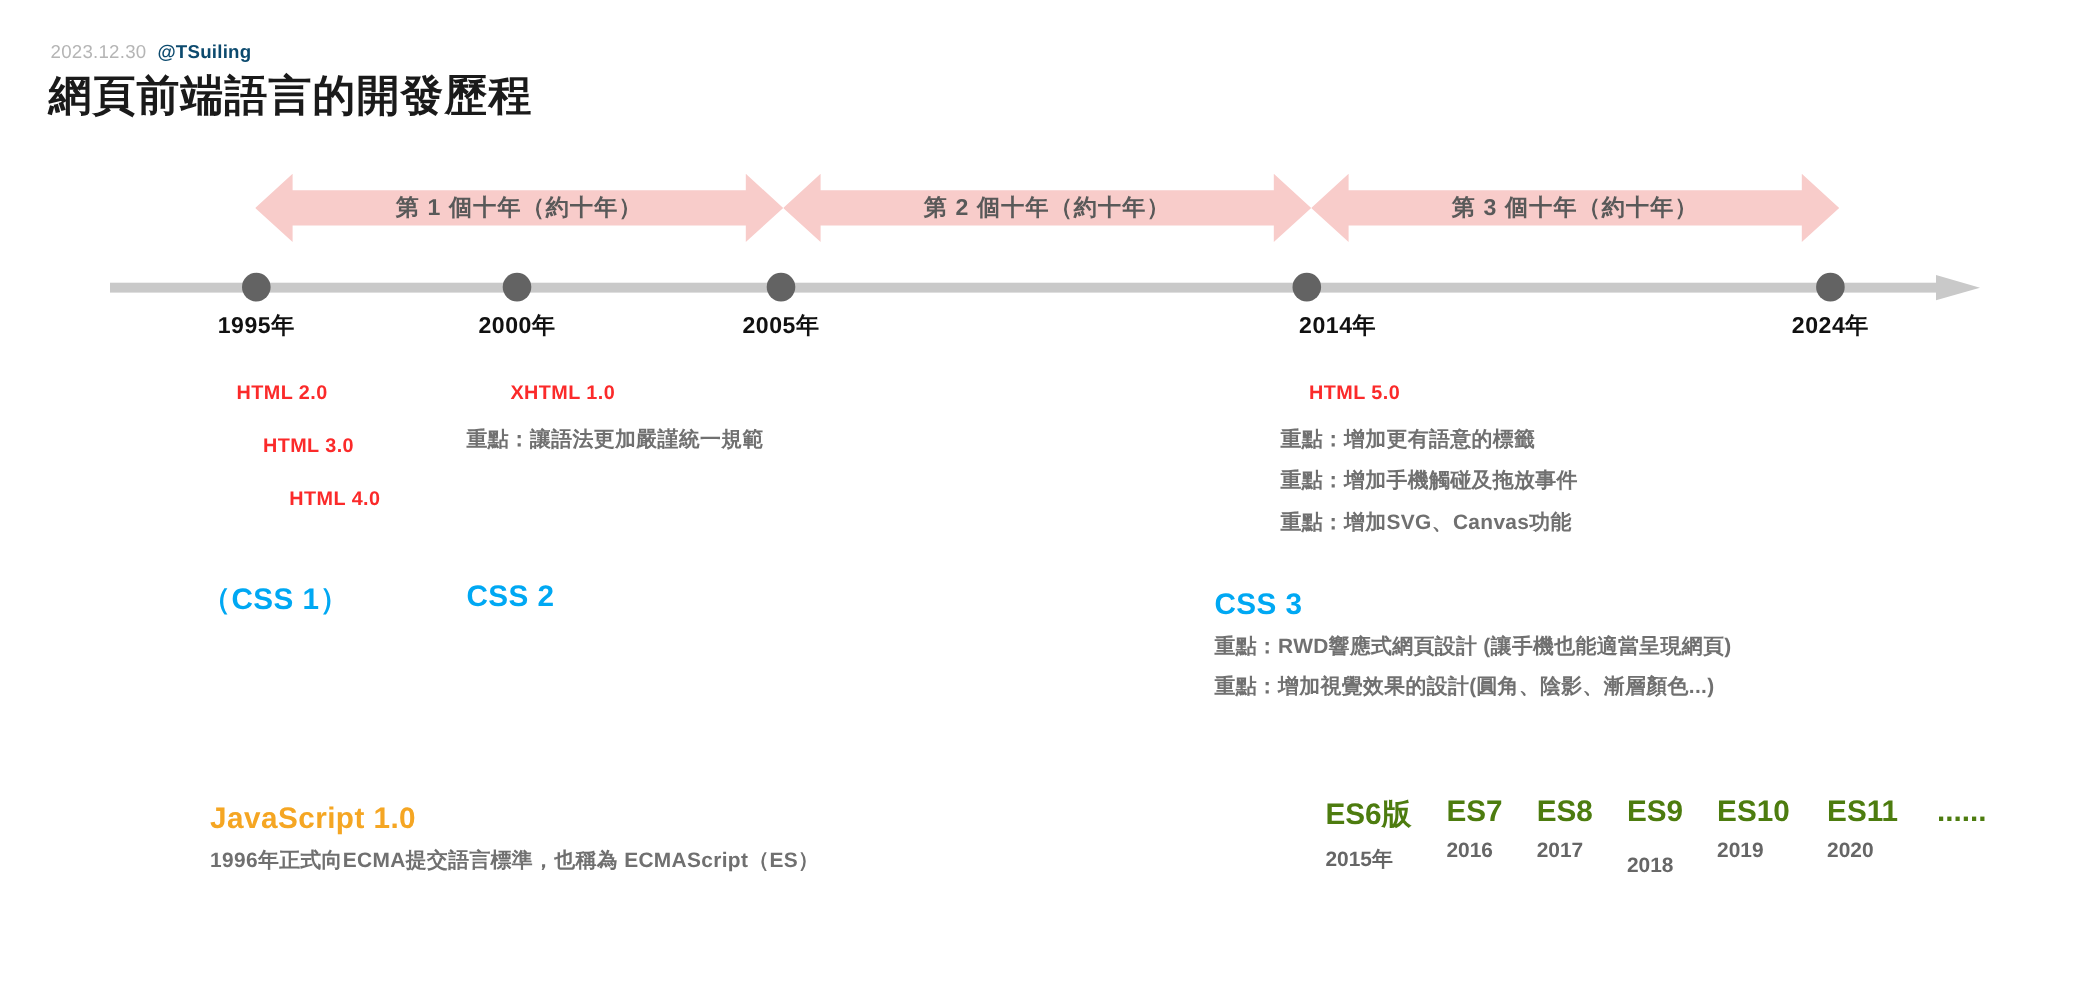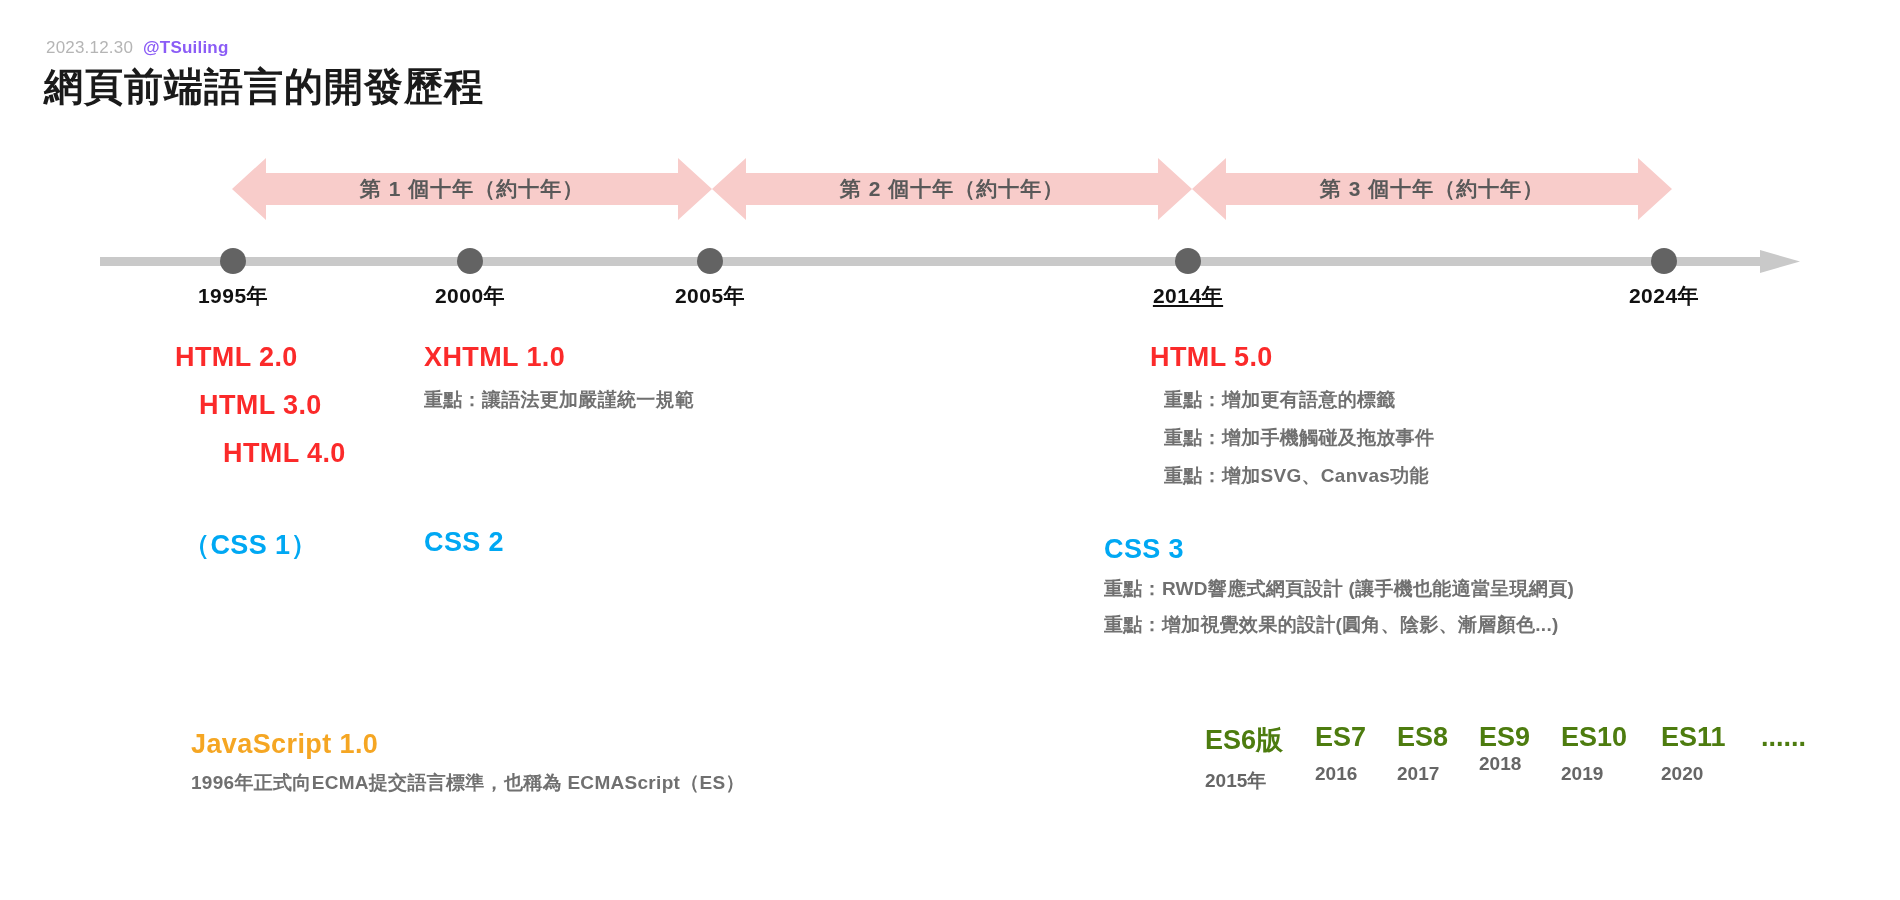--- a/index.html
+++ b/index.html
@@ -29,21 +29,21 @@
     left: 46px;
     top: 38px;
     font-size: 17px;
     color: #b5b5b5;
     letter-spacing: 0.2px;
     white-space: nowrap;
   }
   .meta .handle {
     font-weight: bold;
     margin-left: 10px;
-    color: #8b5cf6;
+    color: #0c4a6e;
   }
   .page-title {
     position: absolute;
     left: 44px;
     top: 60px;
     font-size: 39px;
     font-weight: bold;
     color: #1a1a1a;
     letter-spacing: 1px;
     white-space: nowrap;
@@ -109,25 +109,26 @@
     color: #111111;
     letter-spacing: 0.5px;
     white-space: nowrap;
     transform: translateX(-50%);
   }
 
   
   .blk { position: absolute; white-space: nowrap; }
 
   .h-title {
-    font-size: 27px;
+    font-size: 18px;
     font-weight: bold;
     color: #fb2a2a;
     letter-spacing: 0.4px;
     white-space: nowrap;
+    margin-left: 40px;
   }
   .c-title {
     font-size: 27px;
     font-weight: bold;
     color: #00a8f3;
     letter-spacing: 0.4px;
     white-space: nowrap;
   }
   .j-title {
     font-size: 27px;
@@ -208,21 +209,21 @@
   <div class="dot" style="left:233px;"></div>
   <div class="year-label" style="left:233px;">1995年</div>
 
   <div class="dot" style="left:470px;"></div>
   <div class="year-label" style="left:470px;">2000年</div>
 
   <div class="dot" style="left:710px;"></div>
   <div class="year-label" style="left:710px;">2005年</div>
 
   <div class="dot" style="left:1188px;"></div>
-  <div class="year-label" style="left:1188px;text-decoration:underline;">2014年</div>
+  <div class="year-label" style="left:1216px;">2014年</div>
 
   <div class="dot" style="left:1664px;"></div>
   <div class="year-label" style="left:1664px;">2024年</div>
 
   <div class="blk html-left" style="left:175px; top:333px;">
     <div class="h-title l1">HTML 2.0</div>
     <div class="h-title l2">HTML 3.0</div>
     <div class="h-title l3">HTML 4.0</div>
   </div>
 
@@ -265,21 +266,21 @@
     <div class="es-col" style="left:110px; top:0px;">
       <div class="es-name">ES7</div>
       <div class="es-year" style="margin-top:10px;">2016</div>
     </div>
     <div class="es-col" style="left:192px; top:0px;">
       <div class="es-name">ES8</div>
       <div class="es-year" style="margin-top:10px;">2017</div>
     </div>
     <div class="es-col" style="left:274px; top:0px;">
       <div class="es-name">ES9</div>
-      <div class="es-year" style="margin-top:0;">2018</div>
+      <div class="es-year" style="margin-top:24px;">2018</div>
     </div>
     <div class="es-col" style="left:356px; top:0px;">
       <div class="es-name">ES10</div>
       <div class="es-year" style="margin-top:10px;">2019</div>
     </div>
     <div class="es-col" style="left:456px; top:0px;">
       <div class="es-name">ES11</div>
       <div class="es-year" style="margin-top:10px;">2020</div>
     </div>
     <div class="es-col" style="left:556px; top:0px;">

